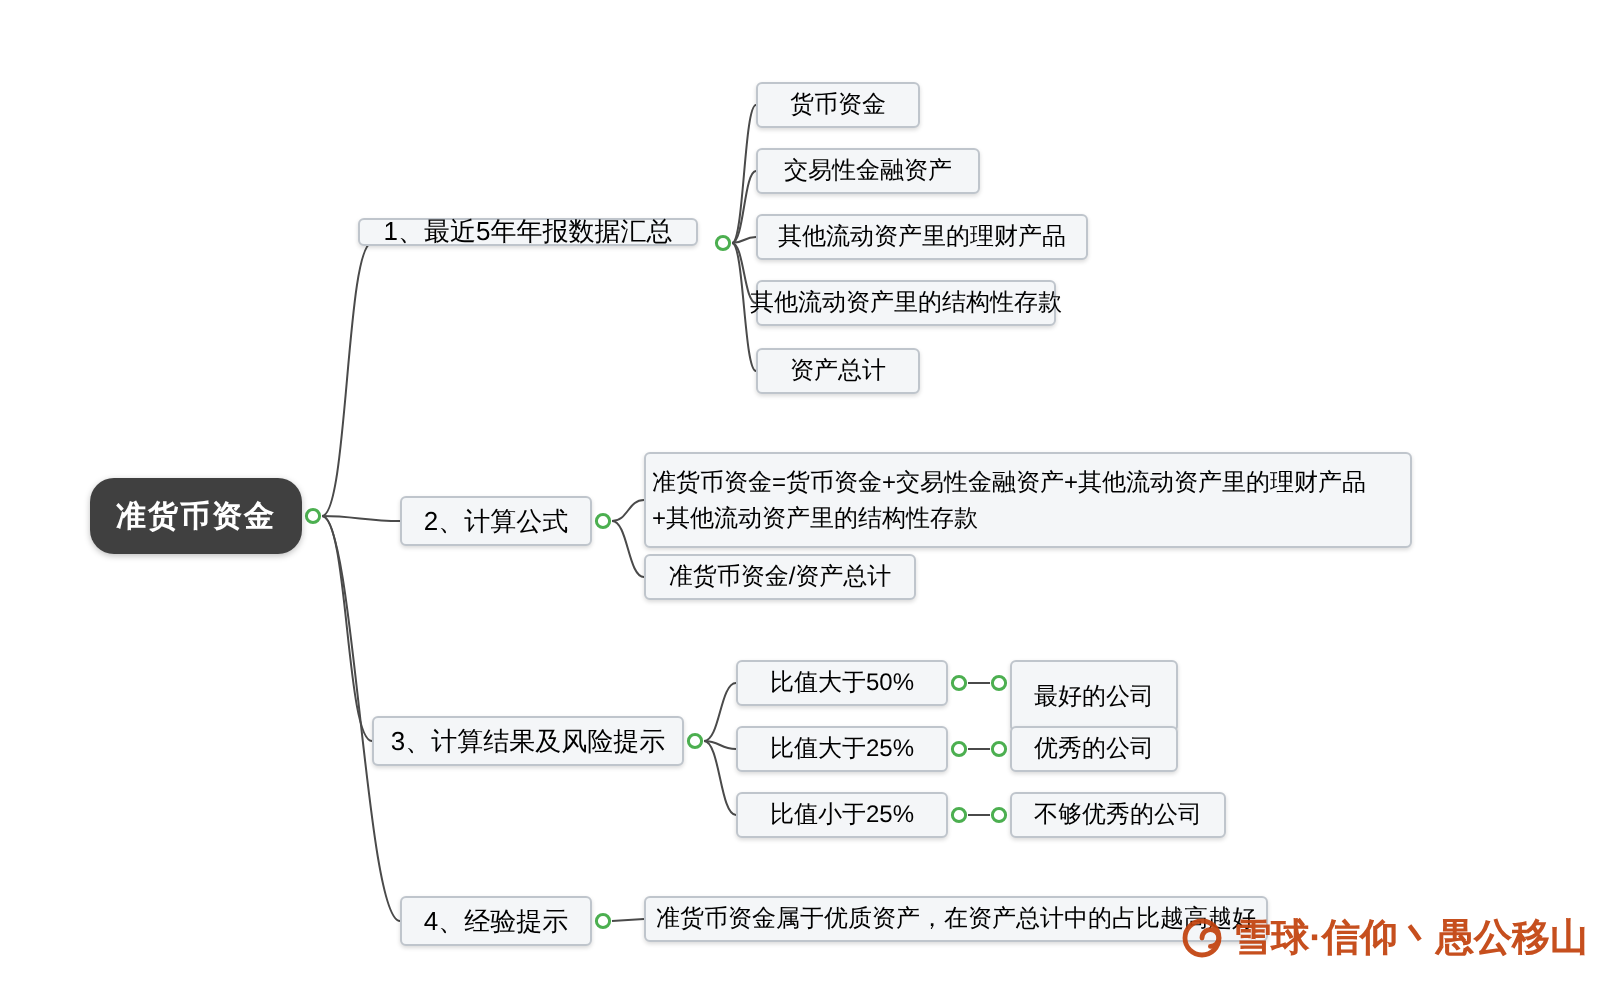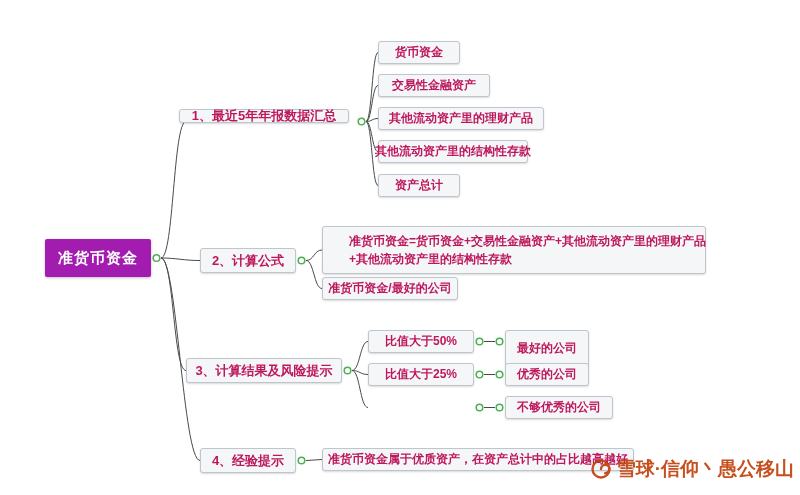--- a/index.html
+++ b/index.html
@@ -9,32 +9,32 @@
     font-family:"Liberation Sans","DejaVu Sans",sans-serif; overflow:hidden;
   }
   .links { position:absolute; left:0; top:0; }
   .links path { stroke:#4a4a4a; stroke-width:1; fill:none; }
   .links circle { fill:#ffffff; stroke:#4caf50; stroke-width:1.5; }
   .node {
     position:absolute; display:flex; align-items:center; justify-content:center;
     white-space:nowrap; cursor:default;
   }
   .root {
-    background:#a21caf; color:#ffffff; font-size:15px; font-weight:bold;
-    border-radius:2px; box-shadow:0 1px 3px rgba(0,0,0,.25); letter-spacing:1px;
+    background:#404040; color:#ffffff; font-size:15px; font-weight:bold;
+    border-radius:12px; box-shadow:0 1px 3px rgba(0,0,0,.25); letter-spacing:1px;
   }
   .box {
-    background:#f4f6f8; border:1px solid #bfc5cc; color:#be185d;
-    border-radius:3px; box-shadow:0 1px 2px rgba(0,0,0,.15); font-weight:bold;
+    background:#f4f6f8; border:1px solid #bfc5cc; color:#000000;
+    border-radius:3px; box-shadow:0 1px 2px rgba(0,0,0,.15); font-weight:normal;
   }
   .branch { font-size:13px; }
   .leaf { font-size:12px; }
   .formula {
     flex-direction:column; align-items:flex-start; justify-content:center;
-    padding:0 26px; line-height:18px;
+    padding:0 3px; line-height:18px;
   }
   .watermark {
     position:absolute; right:6px; top:456px; display:flex; align-items:center;
     gap:5px; color:#c2410c; opacity:.92; font-size:19px; font-weight:bold;
   }
 </style>
 </head>
 <body>
 
 <div class="canvas">
@@ -90,27 +90,28 @@
   <div class="node box leaf" style="left:378px;top:74px;width:112px;height:23px;">交易性金融资产</div>
   <div class="node box leaf" style="left:378px;top:107px;width:166px;height:23px;">其他流动资产里的理财产品</div>
   <div class="node box leaf" style="left:378px;top:140px;width:150px;height:23px;" title="其他流动资产里的结构性存款">其他流动资产里的结构性存款</div>
   <div class="node box leaf" style="left:378px;top:174px;width:82px;height:23px;">资产总计</div>
 
   <div class="node box branch" style="left:200px;top:248px;width:96px;height:25px;">2、计算公式</div>
   <div class="node box leaf formula" style="left:322px;top:226px;width:384px;height:48px;">
     <span>准货币资金=货币资金+交易性金融资产+其他流动资产里的理财产品</span>
     <span>+其他流动资产里的结构性存款</span>
   </div>
-  <div class="node box leaf" style="left:322px;top:277px;width:136px;height:23px;">准货币资金/最好的公司</div>
+  <div class="node box leaf" style="left:322px;top:277px;width:136px;height:23px;">准货币资金/资产总计</div>
 
   <div class="node box branch" style="left:186px;top:358px;width:156px;height:25px;">3、计算结果及风险提示</div>
   <div class="node box leaf" style="left:368px;top:330px;width:106px;height:23px;">比值大于50%</div>
   <div class="node box leaf" style="left:505px;top:330px;width:84px;height:36px;">最好的公司</div>
   <div class="node box leaf" style="left:368px;top:363px;width:106px;height:23px;">比值大于25%</div>
   <div class="node box leaf" style="left:505px;top:363px;width:84px;height:23px;">优秀的公司</div>
+  <div class="node box leaf" style="left:368px;top:396px;width:106px;height:23px;">比值小于25%</div>
   <div class="node box leaf" style="left:505px;top:396px;width:108px;height:23px;">不够优秀的公司</div>
 
   <div class="node box branch" style="left:200px;top:448px;width:96px;height:25px;">4、经验提示</div>
   <div class="node box leaf" style="left:322px;top:448px;width:312px;height:23px;">准货币资金属于优质资产，在资产总计中的占比越高越好</div>
 
   <div class="watermark">
     <svg width="22" height="22" viewBox="0 0 22 22">
       <circle cx="11" cy="11" r="8.5" fill="none" stroke="currentColor" stroke-width="2.4"></circle>
       <path d="M11 11a4.2 4.2 0 1 1 4.2 4.2" fill="none" stroke="currentColor" stroke-width="2.4" stroke-linecap="round"></path>
     </svg>

